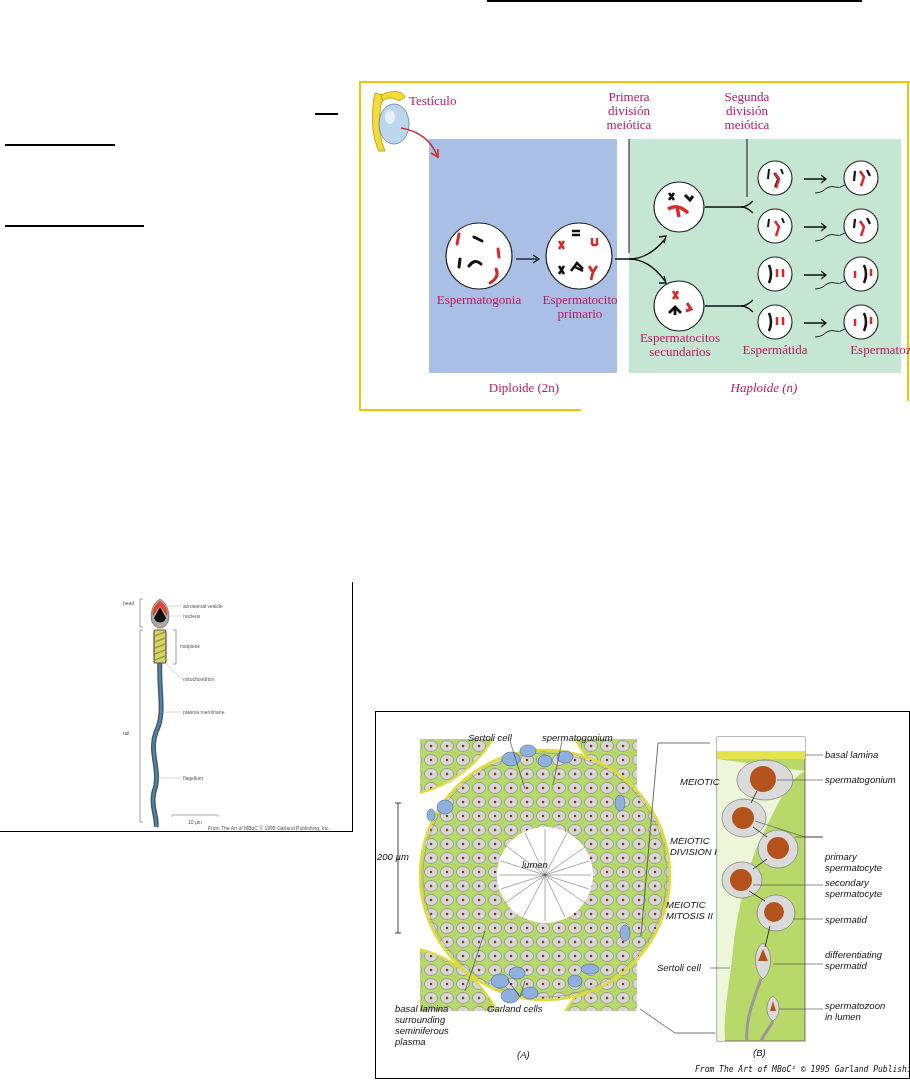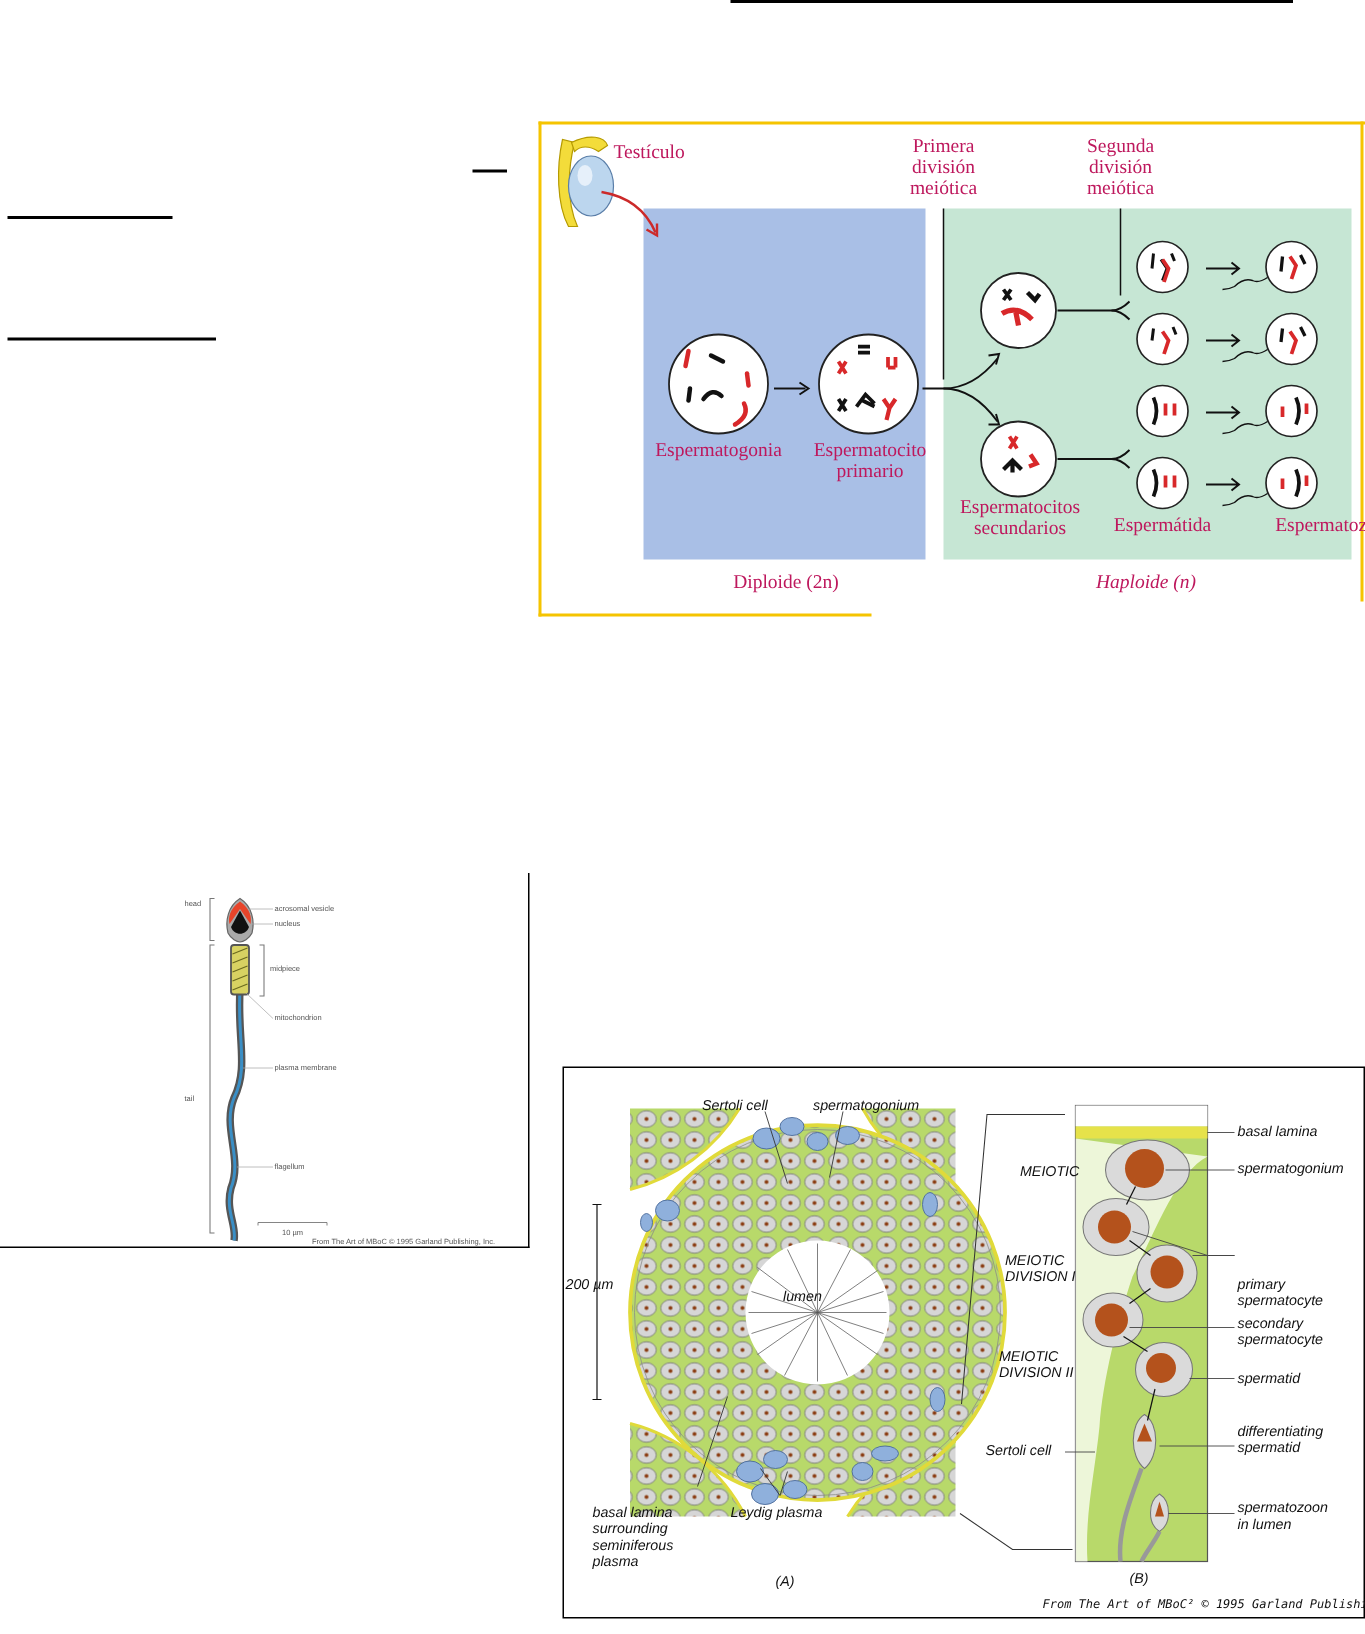--- a/index.html
+++ b/index.html
@@ -353,31 +353,31 @@
   <div class="lab3" style="left:93px;top:21px;">Sertoli cell</div>
   <div class="lab3" style="left:167px;top:21px;">spermatogonium</div>
   <div class="lab3" style="left:147px;top:148px;">lumen</div>
   <div class="lab3" style="left:2px;top:140px;">200 µm</div>
   <div class="lab3" style="left:20px;top:292px;">
     <div>basal lamina</div>
     <div>surrounding</div>
     <div>seminiferous</div>
     <div>plasma</div>
   </div>
-  <div class="lab3" style="left:112px;top:292px;">Leydig plasma</div>
+  <div class="lab3" style="left:112px;top:292px;">Garland cells</div>
   <div class="lab3" style="left:142px;top:338px;">(A)</div>
 
   <div class="lab3" style="left:305px;top:65px;">MEIOTIC</div>
   <div class="lab3" style="left:295px;top:124px;">
     <div>MEIOTIC</div>
     <div>DIVISION I</div>
   </div>
   <div class="lab3" style="left:291px;top:188px;">
     <div>MEIOTIC</div>
-    <div>DIVISION II</div>
+    <div>MITOSIS II</div>
   </div>
   <div class="lab3" style="left:282px;top:251px;">Sertoli cell</div>
 
   <div class="lab3" style="left:450px;top:38px;">basal lamina</div>
   <div class="lab3" style="left:450px;top:63px;">spermatogonium</div>
   <div class="lab3" style="left:450px;top:120px;margin-top:20px;">
     <div>primary</div>
     <div>spermatocyte</div>
   </div>
   <div class="lab3" style="left:450px;top:166px;">

